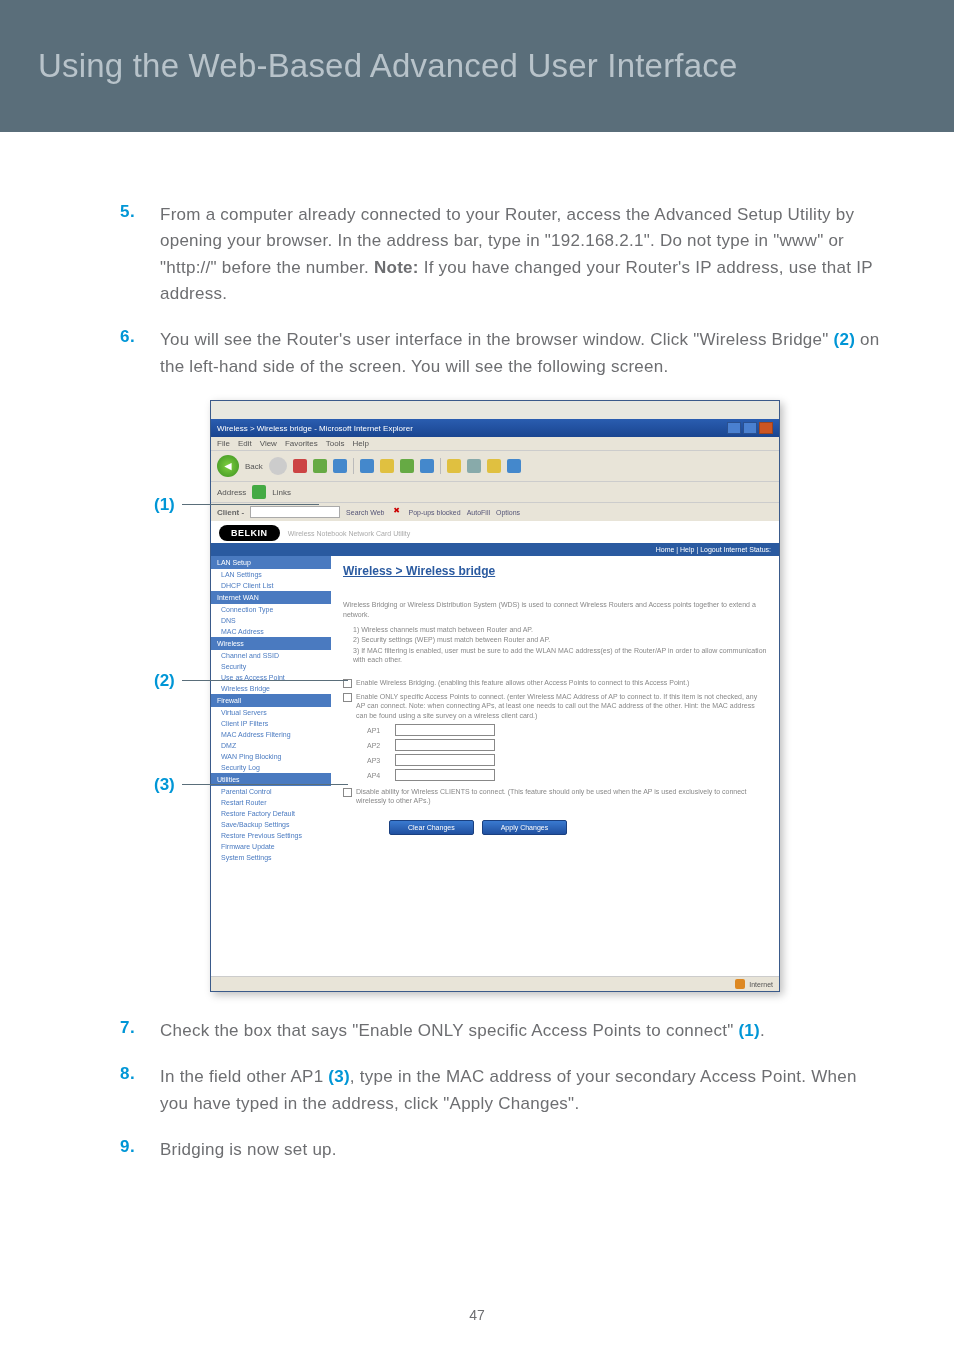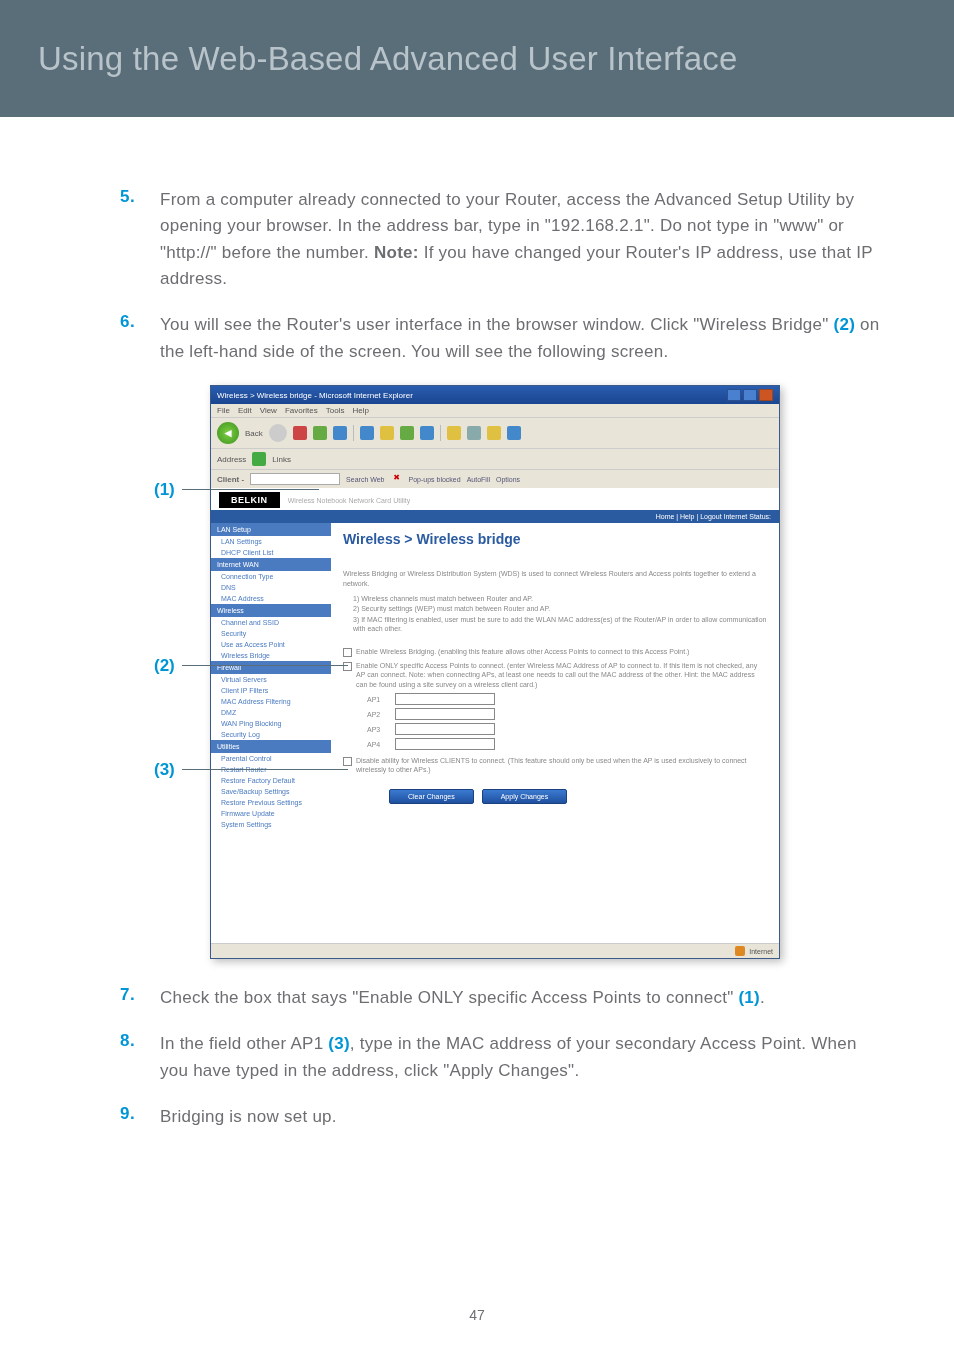--- a/index.html
+++ b/index.html
@@ -5,21 +5,21 @@
   * { box-sizing: border-box; margin: 0; padding: 0; }
   body {
     background: #fff;
     font-family: Arial, Helvetica, sans-serif;
     width: 954px;
     height: 1363px;
     position: relative;
   }
   .header-bar {
     background: #5a6e7a;
-    height: 117px;
+    height: 132px;
     display: flex;
     align-items: center;
     padding-left: 38px;
     padding-right: 20px;
   }
   .header-title {
     color: #b8c3ca;
     font-size: 33px;
     font-weight: 300;
     letter-spacing: 0.2px;
@@ -80,20 +80,21 @@
     background: #e8e8e0;
     font-size: 8px;
   }
   .titlebar {
     background: linear-gradient(#2a5db0, #1a4590);
     color: #fff;
     padding: 3px 6px;
     display: flex;
     justify-content: space-between;
     align-items: center;
+    margin-top: 18px;
   }
   .titlebar-btns { display: flex; gap: 2px; }
   .titlebar-btn { width: 14px; height: 12px; background: #cc5522; border: 1px solid #994422; }
   .titlebar-btn.min, .titlebar-btn.max { background: #4a80d0; border-color: #2a5090; }
   .menubar {
     background: #e8e4d8;
     padding: 2px 6px;
     color: #555;
     display: flex;
     gap: 8px;
@@ -149,21 +150,21 @@
     min-height: 420px;
   }
   .belkin-hdr {
     background: #fff;
     padding: 4px 8px 2px 8px;
   }
   .belkin-logo {
     display: inline-block;
     background: #000;
     color: #fff;
-    border-radius: 0;
+    border-radius: 8px;
     padding: 3px 12px;
     font-size: 9px;
     font-weight: bold;
     letter-spacing: 0.5px;
   }
   .belkin-tag { color: #aaa; font-size: 7px; margin-left: 6px; }
   .subhdr {
     background: #2a5aa0;
     color: #fff;
     font-size: 7px;
@@ -184,23 +185,24 @@
     color: #4a7ac0;
     font-size: 7px;
     padding: 2px 6px 2px 10px;
   }
   .main-pane {
     flex: 1;
     padding: 8px 12px;
   }
   .main-title {
     color: #2a5aa0;
-    font-size: 14px;
+    font-size: 12px;
     font-weight: bold;
     margin-bottom: 22px;
+    text-decoration: underline;
   }
   .main-para {
     color: #888;
     font-size: 7px;
     line-height: 1.35;
     margin-bottom: 6px;
   }
   .chk-row { display: flex; align-items: flex-start; gap: 4px; margin: 4px 0; }
   .chk { width: 9px; height: 9px; border: 1px solid #888; background: #fff; flex-shrink: 0; margin-top: 1px; }
   .ap-row { display: flex; align-items: center; gap: 6px; margin: 3px 0 3px 24px; }

